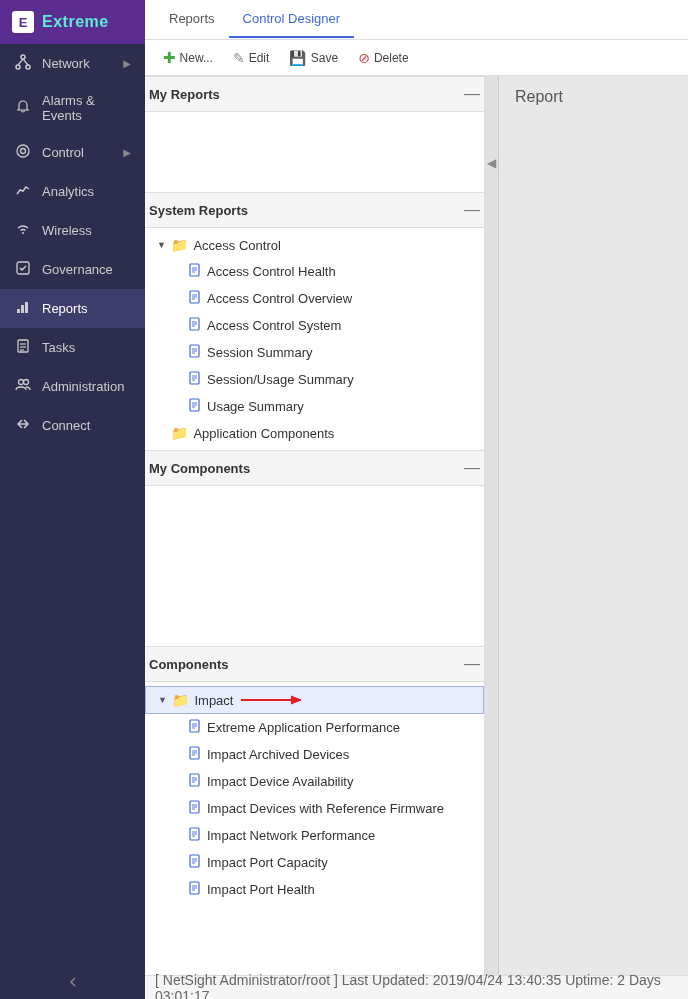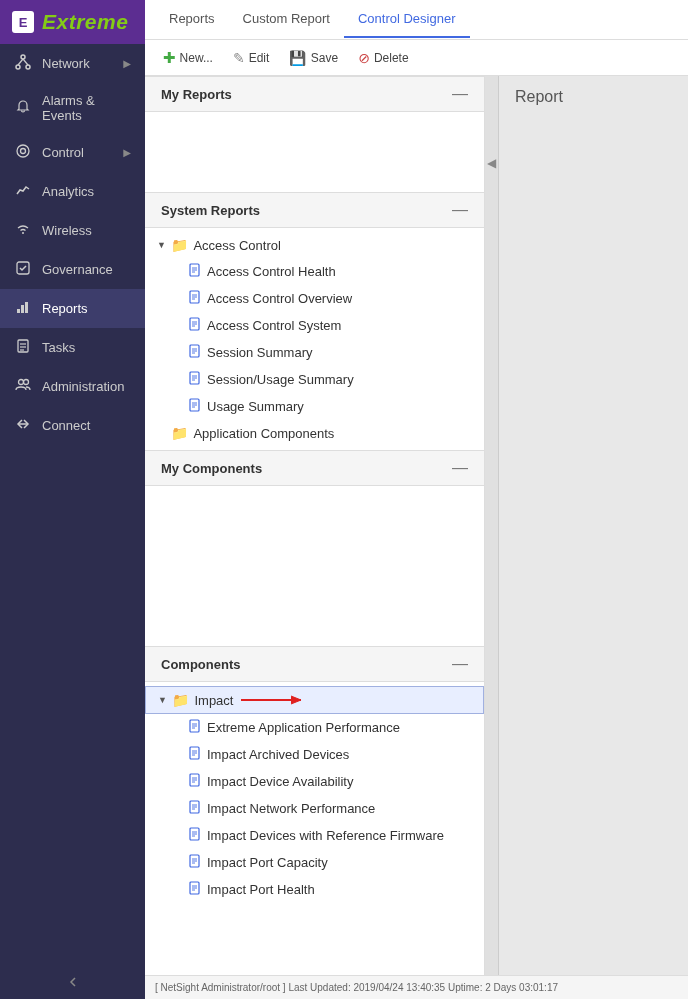--- a/index.html
+++ b/index.html
@@ -9,21 +9,21 @@
     .app-container { display: flex; flex: 1; overflow: hidden; }
     .sidebar { width: 145px; background: #2d2d4e; display: flex; flex-direction: column; height: 100%; flex-shrink: 0; }
     .main-content { flex: 1; display: flex; flex-direction: column; overflow: hidden; }
     .content-area { display: flex; flex: 1; overflow: hidden; }
     .left-panel { width: 340px; flex-shrink: 0; background: #fff; border-right: 1px solid #ddd; overflow-y: auto; display: flex; flex-direction: column; }
     .right-panel { flex: 1; background: #e8e8e8; padding: 12px; }
 
     
     .logo-bar { background: #5c2d91; padding: 10px 12px; display: flex; align-items: center; gap: 8px; height: 44px; }
     .logo-icon { width: 22px; height: 22px; background: white; border-radius: 3px; display: flex; align-items: center; justify-content: center; font-weight: bold; font-size: 13px; color: #5c2d91; flex-shrink: 0; }
-    .logo-text { color: #84cc16; font-size: 21px; font-weight: 600; letter-spacing: 0.5px; font-style: italic; }
+    .logo-text { color: #5eead4; font-size: 16px; font-weight: 600; letter-spacing: 0.5px; }
 
     
     .nav-tabs { background: white; border-bottom: 1px solid #ddd; display: flex; align-items: center; padding: 0 10px; height: 40px; gap: 0; }
     .nav-tab { padding: 10px 14px; font-size: 13px; color: #555; cursor: pointer; border-bottom: 2px solid transparent; white-space: nowrap; }
     .nav-tab.active { color: #4169e1; border-bottom: 2px solid #4169e1; font-weight: 500; }
 
     
     .toolbar { background: white; border-bottom: 1px solid #ddd; display: flex; align-items: center; padding: 6px 10px; gap: 4px; height: 36px; }
     .toolbar-btn { display: flex; align-items: center; gap: 4px; padding: 3px 8px; font-size: 12px; color: #444; cursor: pointer; border: none; background: transparent; }
     .toolbar-btn .btn-icon { font-size: 14px; }
@@ -31,42 +31,42 @@
     
     .sidebar-item { display: flex; align-items: center; gap: 10px; padding: 10px 14px; color: #ccc; cursor: pointer; font-size: 13px; position: relative; justify-content: center; }
     .sidebar-item.active { background: #3d3d6b; color: white; }
     .sidebar-item .item-icon { width: 18px; text-align: center; font-size: 15px; }
     .sidebar-item .item-label { flex: 1; }
     .sidebar-item .chevron { font-size: 10px; color: #888; }
     .sidebar-spacer { flex: 1; }
     .sidebar-bottom { padding: 8px 14px; color: #888; font-size: 18px; cursor: pointer; display: flex; justify-content: center; }
 
     
-    .section-header { background: #f5f5f5; padding: 8px 16px; display: flex; align-items: center; justify-content: space-between; border-bottom: 1px solid #ddd; border-top: 1px solid #ddd; }
+    .section-header { background: #f5f5f5; padding: 8px 4px; display: flex; align-items: center; justify-content: space-between; border-bottom: 1px solid #ddd; border-top: 1px solid #ddd; }
     .section-header-title { font-size: 13px; font-weight: 600; color: #333; }
     .section-header-icon { color: #777; font-size: 16px; cursor: pointer; }
     .section-body { padding: 4px 0; }
     .empty-section { height: 80px; }
 
     
     .tree-item { display: flex; align-items: center; padding: 5px 12px; cursor: pointer; color: #333; }
     .tree-indent { width: 16px; flex-shrink: 0; }
     .tree-toggle { width: 14px; flex-shrink: 0; font-size: 9px; color: #555; }
     .tree-folder-icon { color: #c8a020; margin-right: 5px; font-size: 14px; }
     .tree-file-icon { color: #4169e1; margin-right: 5px; font-size: 13px; }
     .tree-label { font-size: 13px; color: #333; }
 
     
     .report-label { font-size: 16px; color: #555; font-weight: 500; padding: 6px 4px; }
 
     
     .panel-collapse-arrow { width: 14px; background: #e0e0e0; display: flex; align-items: flex-start; justify-content: center; padding-top: 80px; cursor: pointer; color: #888; font-size: 12px; border-right: 1px solid #ccc; }
 
     
-    .status-bar { background: #f5f5f5; border-top: 1px solid #ddd; padding: 3px 10px; font-size: 10px; color: #666; display: flex; align-items: center; gap: 4px; height: 24px; }
+    .status-bar { background: #f5f5f5; border-top: 1px solid #ddd; padding: 3px 10px; font-size: 14px; color: #666; display: flex; align-items: center; gap: 4px; height: 24px; }
 
     
     .left-panel::-webkit-scrollbar { width: 6px; }
     .left-panel::-webkit-scrollbar-track { background: #f0f0f0; }
     .left-panel::-webkit-scrollbar-thumb { background: #ccc; border-radius: 3px; }
   </style>
 </head>
 <body>
 
 <div class="app-container">
@@ -193,21 +193,20 @@
       <svg width="18" height="18" viewBox="0 0 18 18" fill="none">
         <polyline points="11,5 7,9 11,13" stroke="#888" stroke-width="1.5" fill="none"></polyline>
       </svg>
     </div>
   </div>
 
   <div class="main-content">
 
     <div class="nav-tabs">
       <div class="nav-tab">Reports</div>
-      <div class="nav-tab">Custom Report</div>
       <div class="nav-tab active">Control Designer</div>
     </div>
 
     <div class="toolbar">
       <button class="toolbar-btn">
         <span class="btn-icon" style="color:#4a4; font-size:15px;">✚</span>
         <span>New...</span>
       </button>
       <button class="toolbar-btn">
         <span class="btn-icon" style="color:#888;">✎</span>
@@ -396,34 +395,34 @@
               <span class="tree-indent"></span>
               <span class="tree-indent"></span>
               <span class="tree-file-icon">
                 <svg width="13" height="14" viewBox="0 0 13 14" fill="none">
                     <rect x="1" y="1" width="9" height="12" rx="1" stroke="#4169e1" stroke-width="1.2"></rect>
                     <line x1="3" y1="5" x2="8" y2="5" stroke="#4169e1" stroke-width="0.9"></line>
                     <line x1="3" y1="7" x2="8" y2="7" stroke="#4169e1" stroke-width="0.9"></line>
                     <line x1="3" y1="9" x2="6" y2="9" stroke="#4169e1" stroke-width="0.9"></line>
                   </svg>
               </span>
+              <span class="tree-label">Impact Devices with Reference Firmware</span>
+            </div>
+            <div class="tree-item">
+              <span class="tree-indent"></span>
+              <span class="tree-indent"></span>
+              <span class="tree-file-icon">
+                <svg width="13" height="14" viewBox="0 0 13 14" fill="none">
+                    <rect x="1" y="1" width="9" height="12" rx="1" stroke="#4169e1" stroke-width="1.2"></rect>
+                    <line x1="3" y1="5" x2="8" y2="5" stroke="#4169e1" stroke-width="0.9"></line>
+                    <line x1="3" y1="7" x2="8" y2="7" stroke="#4169e1" stroke-width="0.9"></line>
+                    <line x1="3" y1="9" x2="6" y2="9" stroke="#4169e1" stroke-width="0.9"></line>
+                  </svg>
+              </span>
               <span class="tree-label">Impact Network Performance</span>
-            </div>
-            <div class="tree-item">
-              <span class="tree-indent"></span>
-              <span class="tree-indent"></span>
-              <span class="tree-file-icon">
-                <svg width="13" height="14" viewBox="0 0 13 14" fill="none">
-                    <rect x="1" y="1" width="9" height="12" rx="1" stroke="#4169e1" stroke-width="1.2"></rect>
-                    <line x1="3" y1="5" x2="8" y2="5" stroke="#4169e1" stroke-width="0.9"></line>
-                    <line x1="3" y1="7" x2="8" y2="7" stroke="#4169e1" stroke-width="0.9"></line>
-                    <line x1="3" y1="9" x2="6" y2="9" stroke="#4169e1" stroke-width="0.9"></line>
-                  </svg>
-              </span>
-              <span class="tree-label">Impact Devices with Reference Firmware</span>
             </div>
             <div class="tree-item">
               <span class="tree-indent"></span>
               <span class="tree-indent"></span>
               <span class="tree-file-icon">
                 <svg width="13" height="14" viewBox="0 0 13 14" fill="none">
                     <rect x="1" y="1" width="9" height="12" rx="1" stroke="#4169e1" stroke-width="1.2"></rect>
                     <line x1="3" y1="5" x2="8" y2="5" stroke="#4169e1" stroke-width="0.9"></line>
                     <line x1="3" y1="7" x2="8" y2="7" stroke="#4169e1" stroke-width="0.9"></line>
                     <line x1="3" y1="9" x2="6" y2="9" stroke="#4169e1" stroke-width="0.9"></line>

